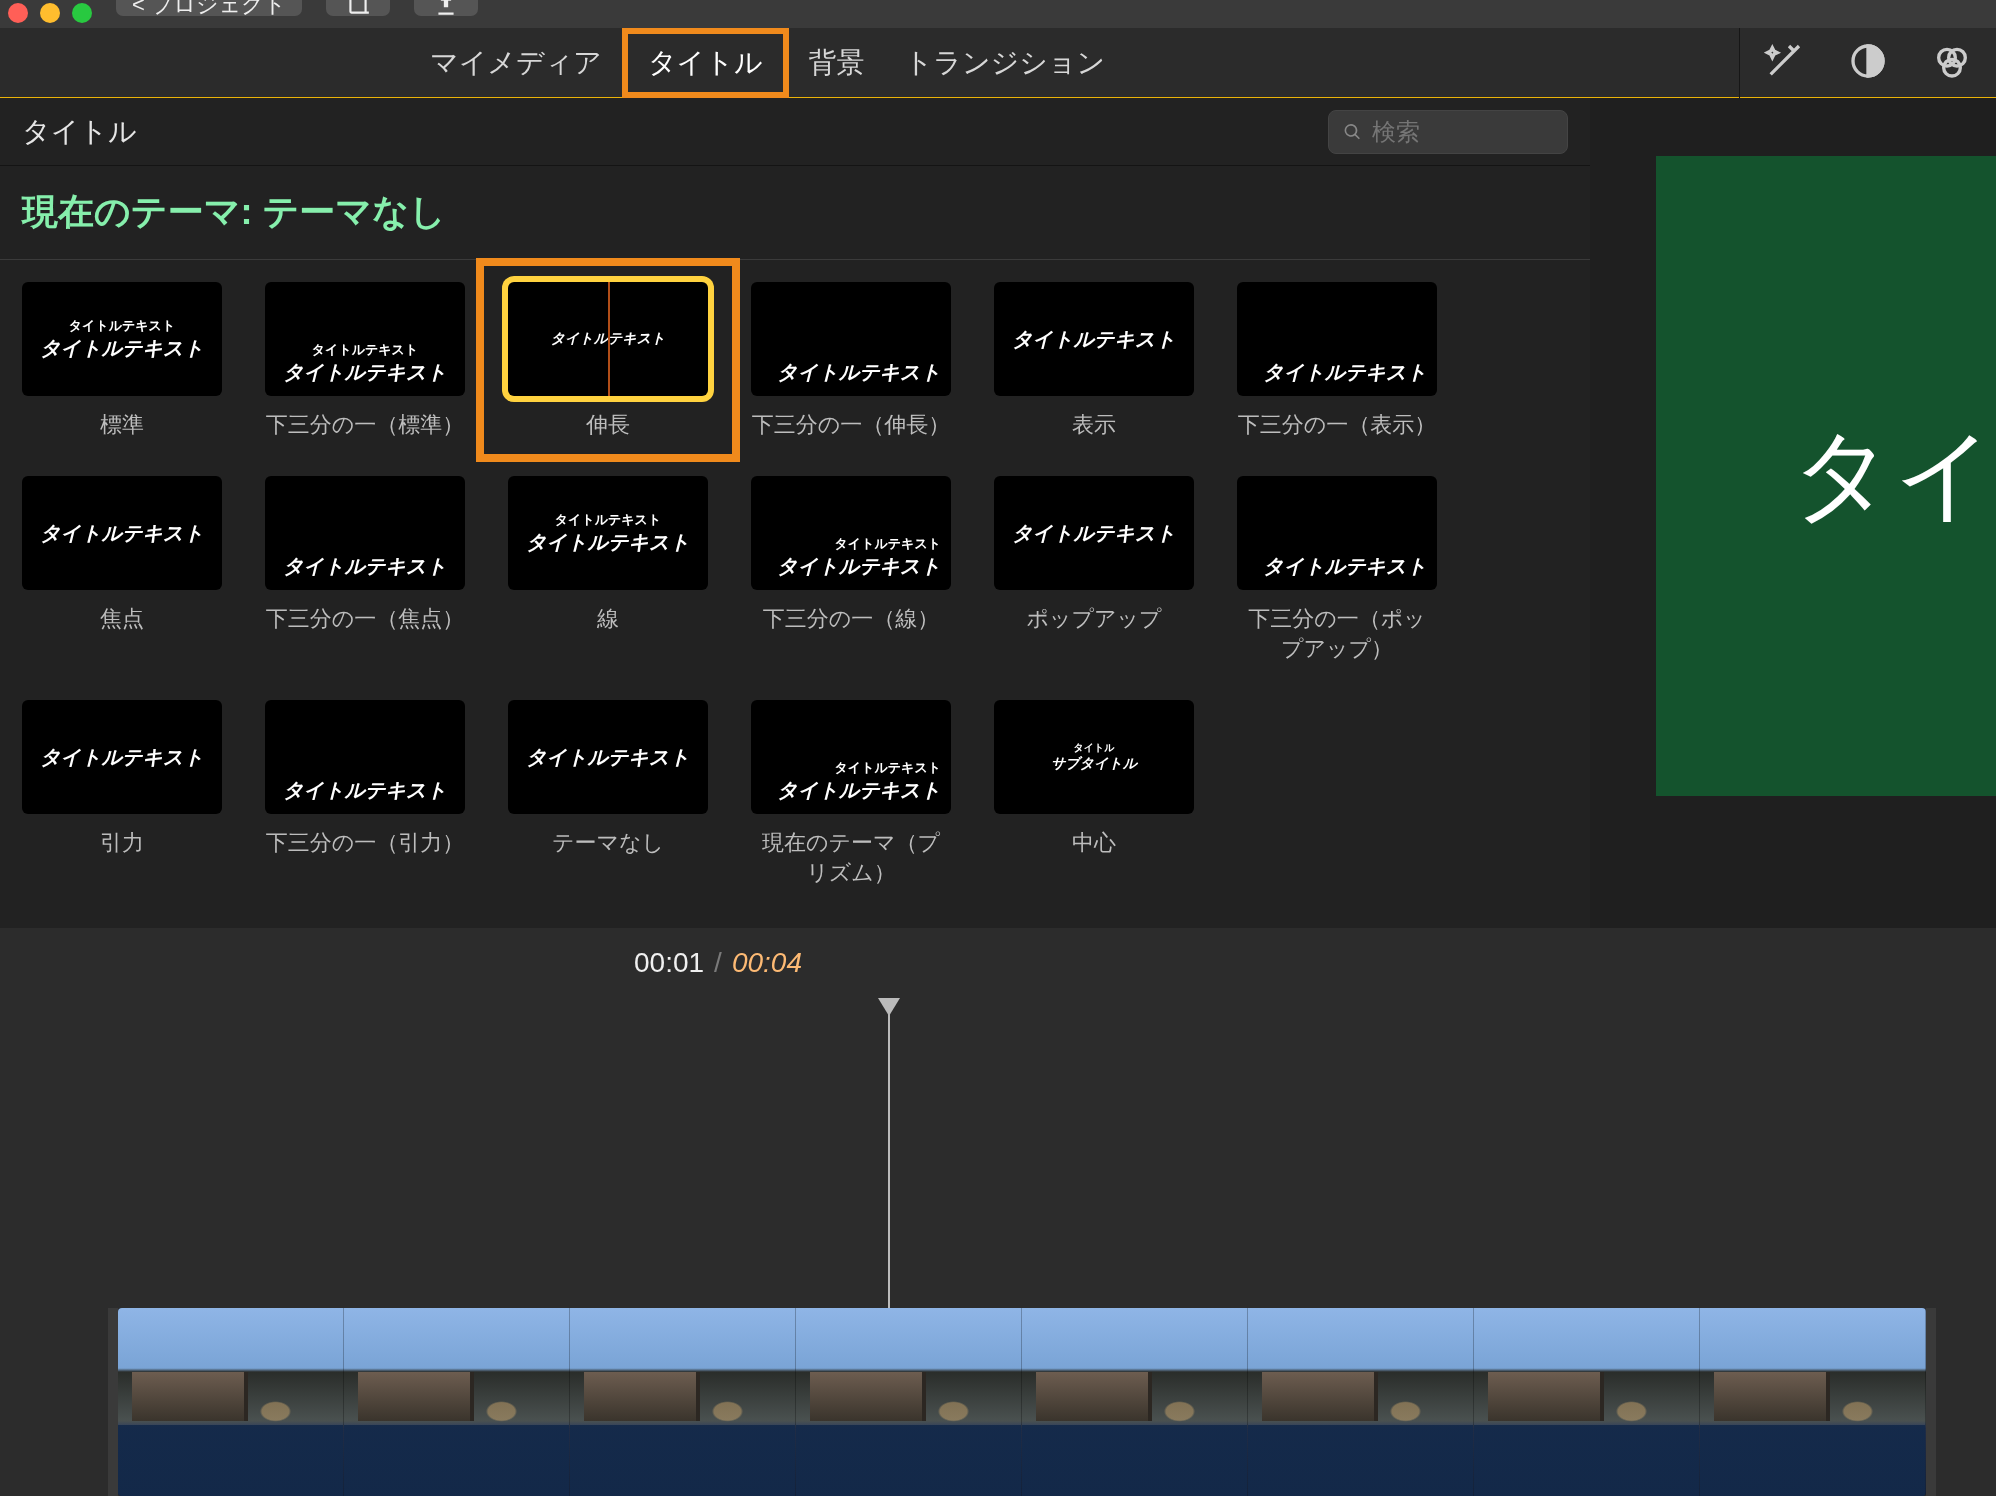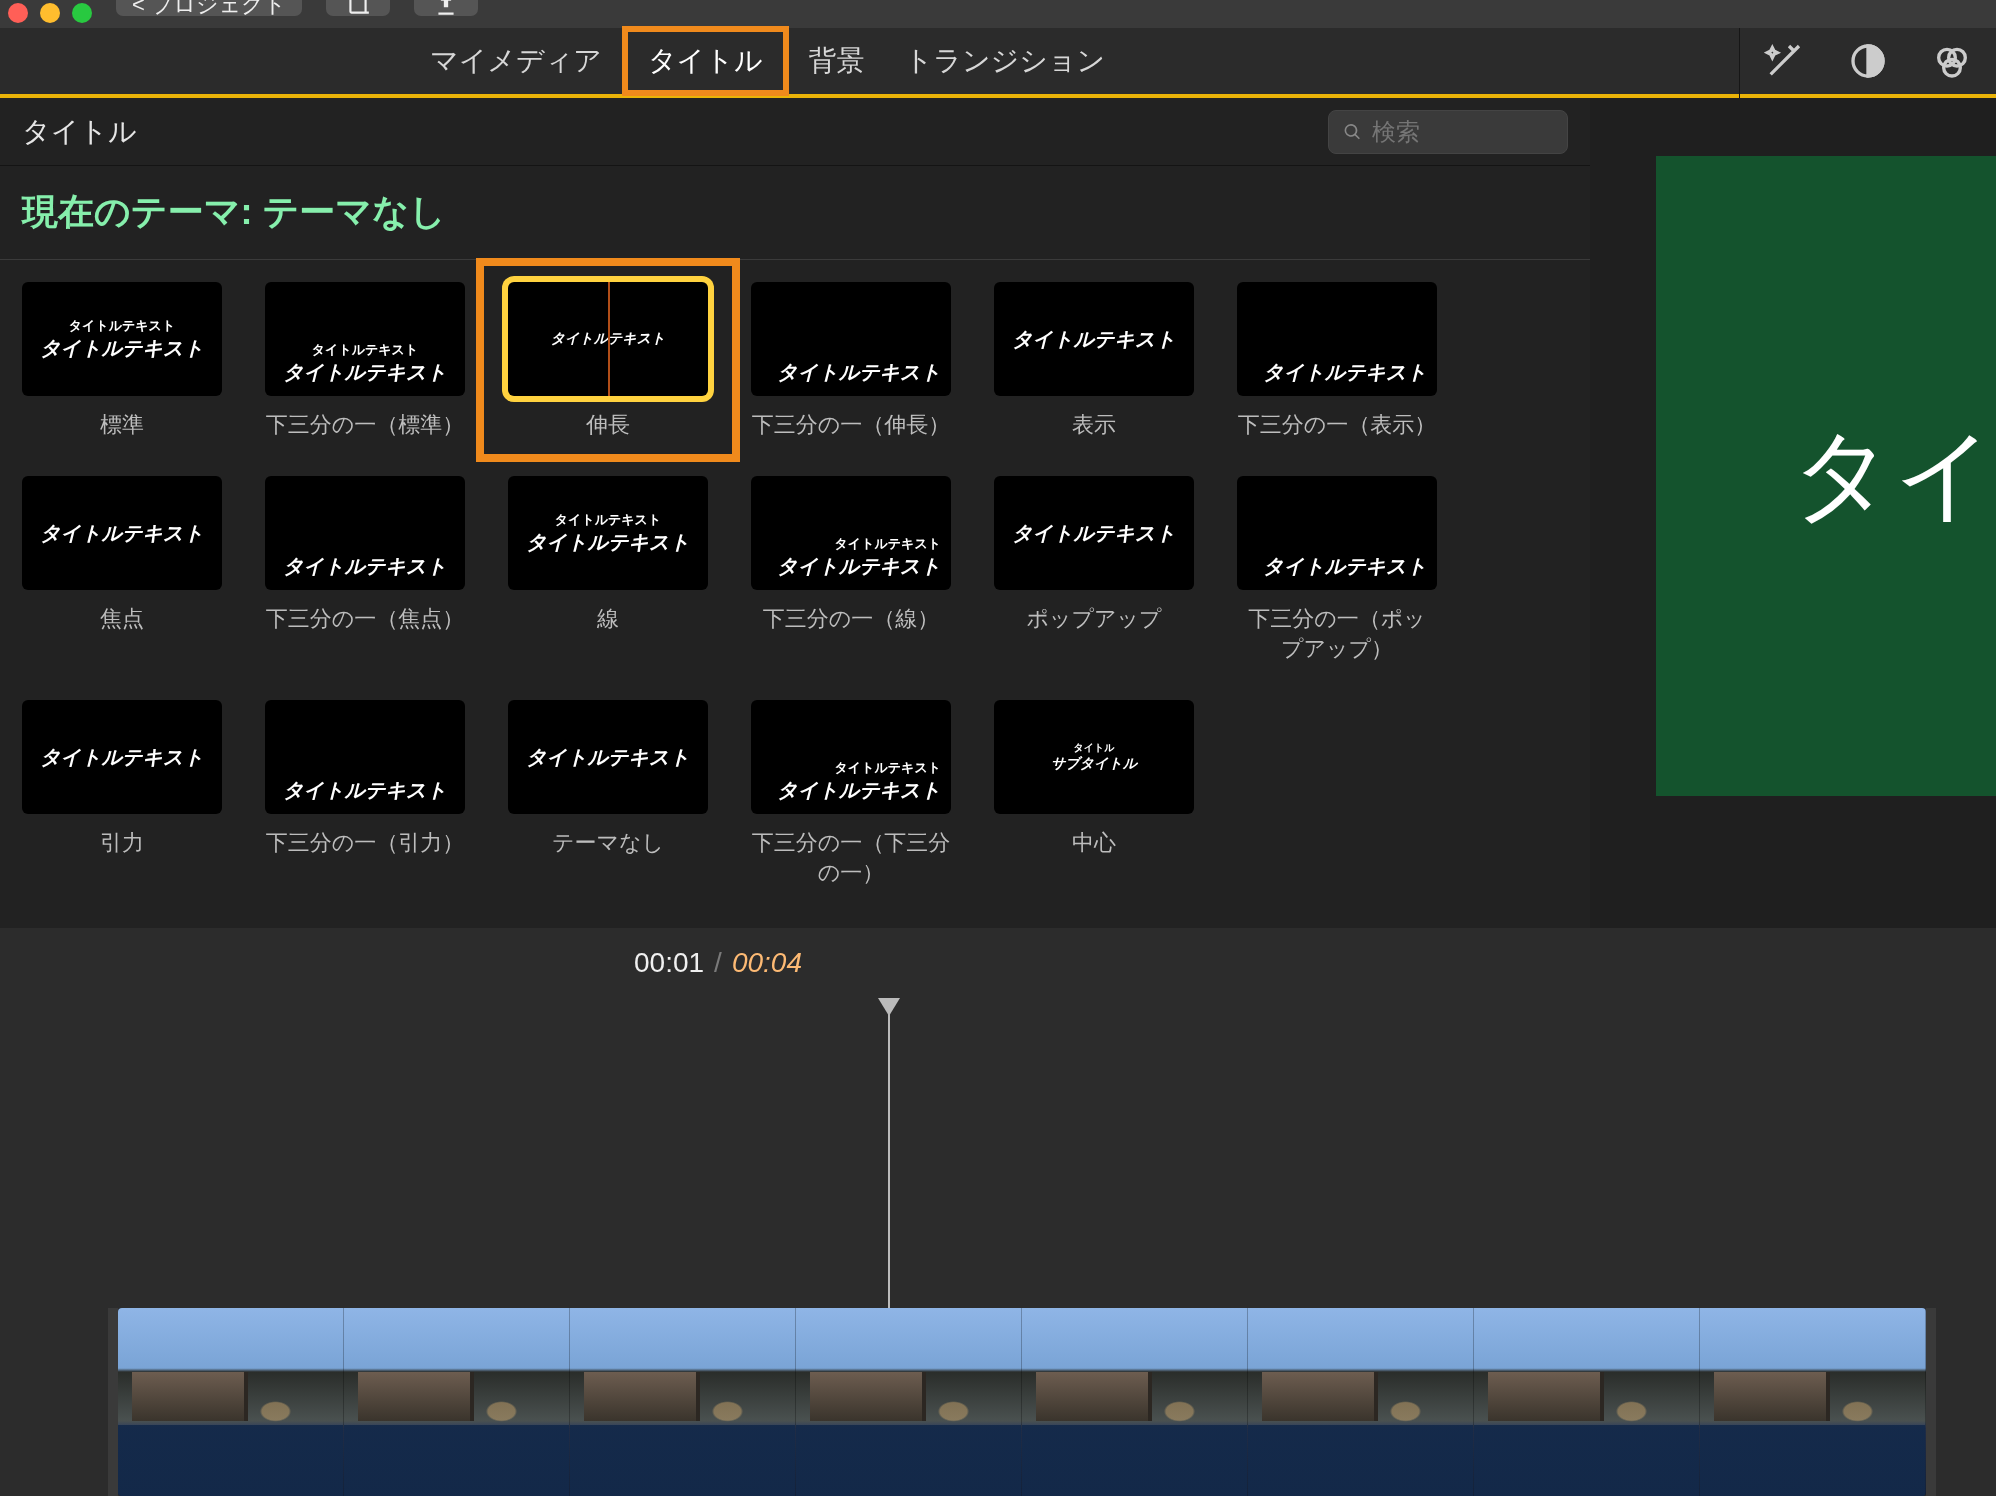--- a/index.html
+++ b/index.html
@@ -13,21 +13,21 @@
 
   
   .topstrip { height:28px; background:#3a3a3a; display:flex; align-items:flex-start; padding-left:8px; }
   .topstrip .traffic { margin-top:3px; }
   .chip { background:#555; color:#eee; font-size:22px; border-radius:7px; padding:0 16px;
           height:22px; display:flex; align-items:center; margin-left:24px; margin-top:-6px; }
   .chip.small { width:64px; justify-content:center; }
   .chip svg { width:26px; height:26px; fill:#eee; }
 
   
-  .tabs-row { height:70px; background:#2b2b2b; display:flex; border-bottom:4px solid #eab308;
+  .tabs-row { height:70px; background:#2b2b2b; display:flex; border-bottom:1px solid #eab308;
               position:relative;font-family:Liberation Mono, monospace; }
   .tabs { display:flex; align-items:center; margin-left:410px; font-size:28px; color:#d7d7d7; }
   .tab { padding:0 20px; height:70px; display:flex; align-items:center; }
   .tab.selected { border:6px solid #f08a1c; color:#fff; }
   .right-icons { position:absolute; right:0; top:0; height:70px; display:flex;
                  align-items:center; border-left:1px solid #161616; padding:0 24px; gap:44px; }
   .right-icons svg { width:40px; height:40px; stroke:#ccc; fill:none; stroke-width:2; }
 
   
   .section-head { height:68px; background:#222; border-bottom:1px solid #141414;
@@ -262,21 +262,21 @@
           <div class="thumb ">
             <div class="line2">タイトルテキスト</div>
           </div>
           <div class="tlabel">テーマなし</div>
         </div>
         <div class="tile">
           <div class="thumb lower-right">
             <div class="line1">タイトルテキスト</div>
             <div class="line2">タイトルテキスト</div>
           </div>
-          <div class="tlabel">下三分の一（下三分の一）</div>
+          <div class="tlabel">現在のテーマ（プリズム）</div>
         </div>
         <div class="tile">
           <div class="thumb center-sm small">
             <div class="line1">タイトル</div>
             <div class="line2">サブタイトル</div>
           </div>
           <div class="tlabel">中心</div>
         </div>
       </div>
   </div>

